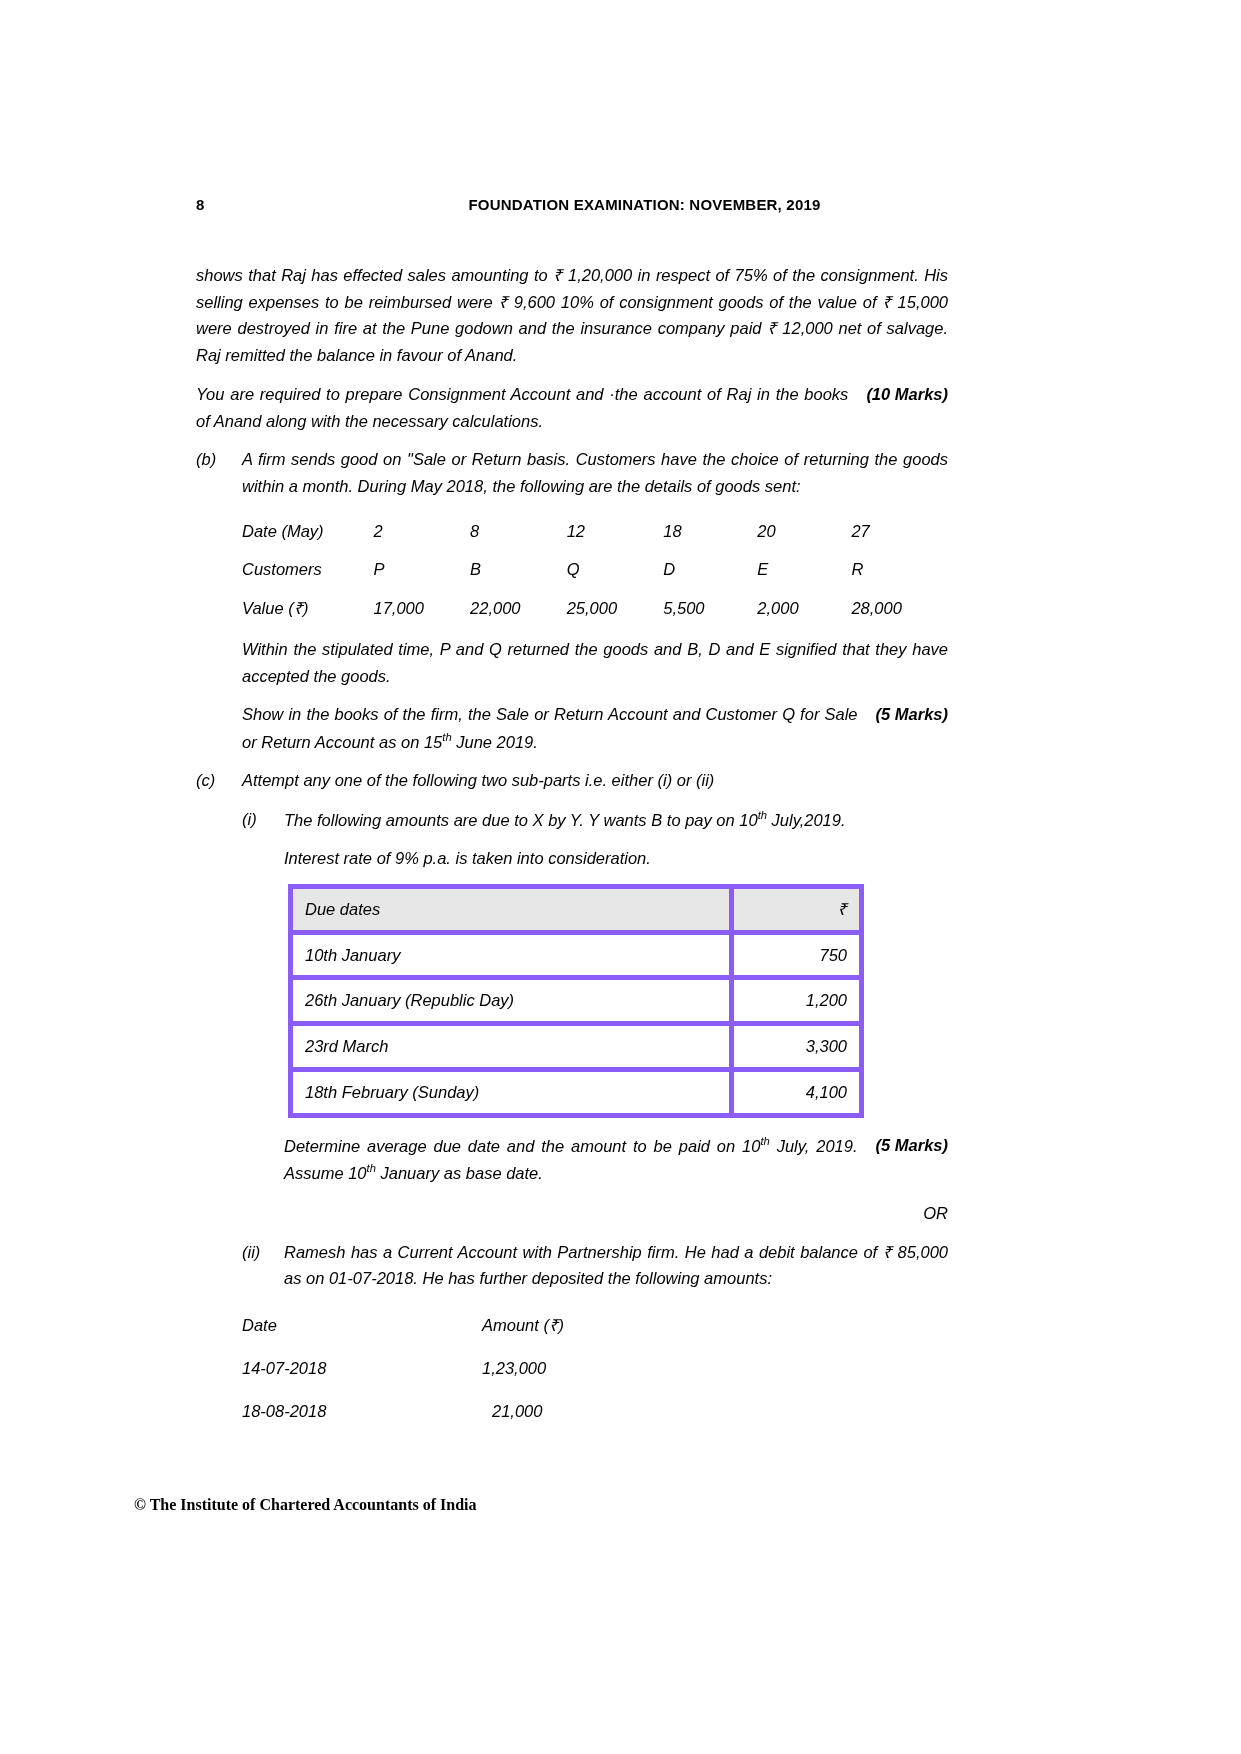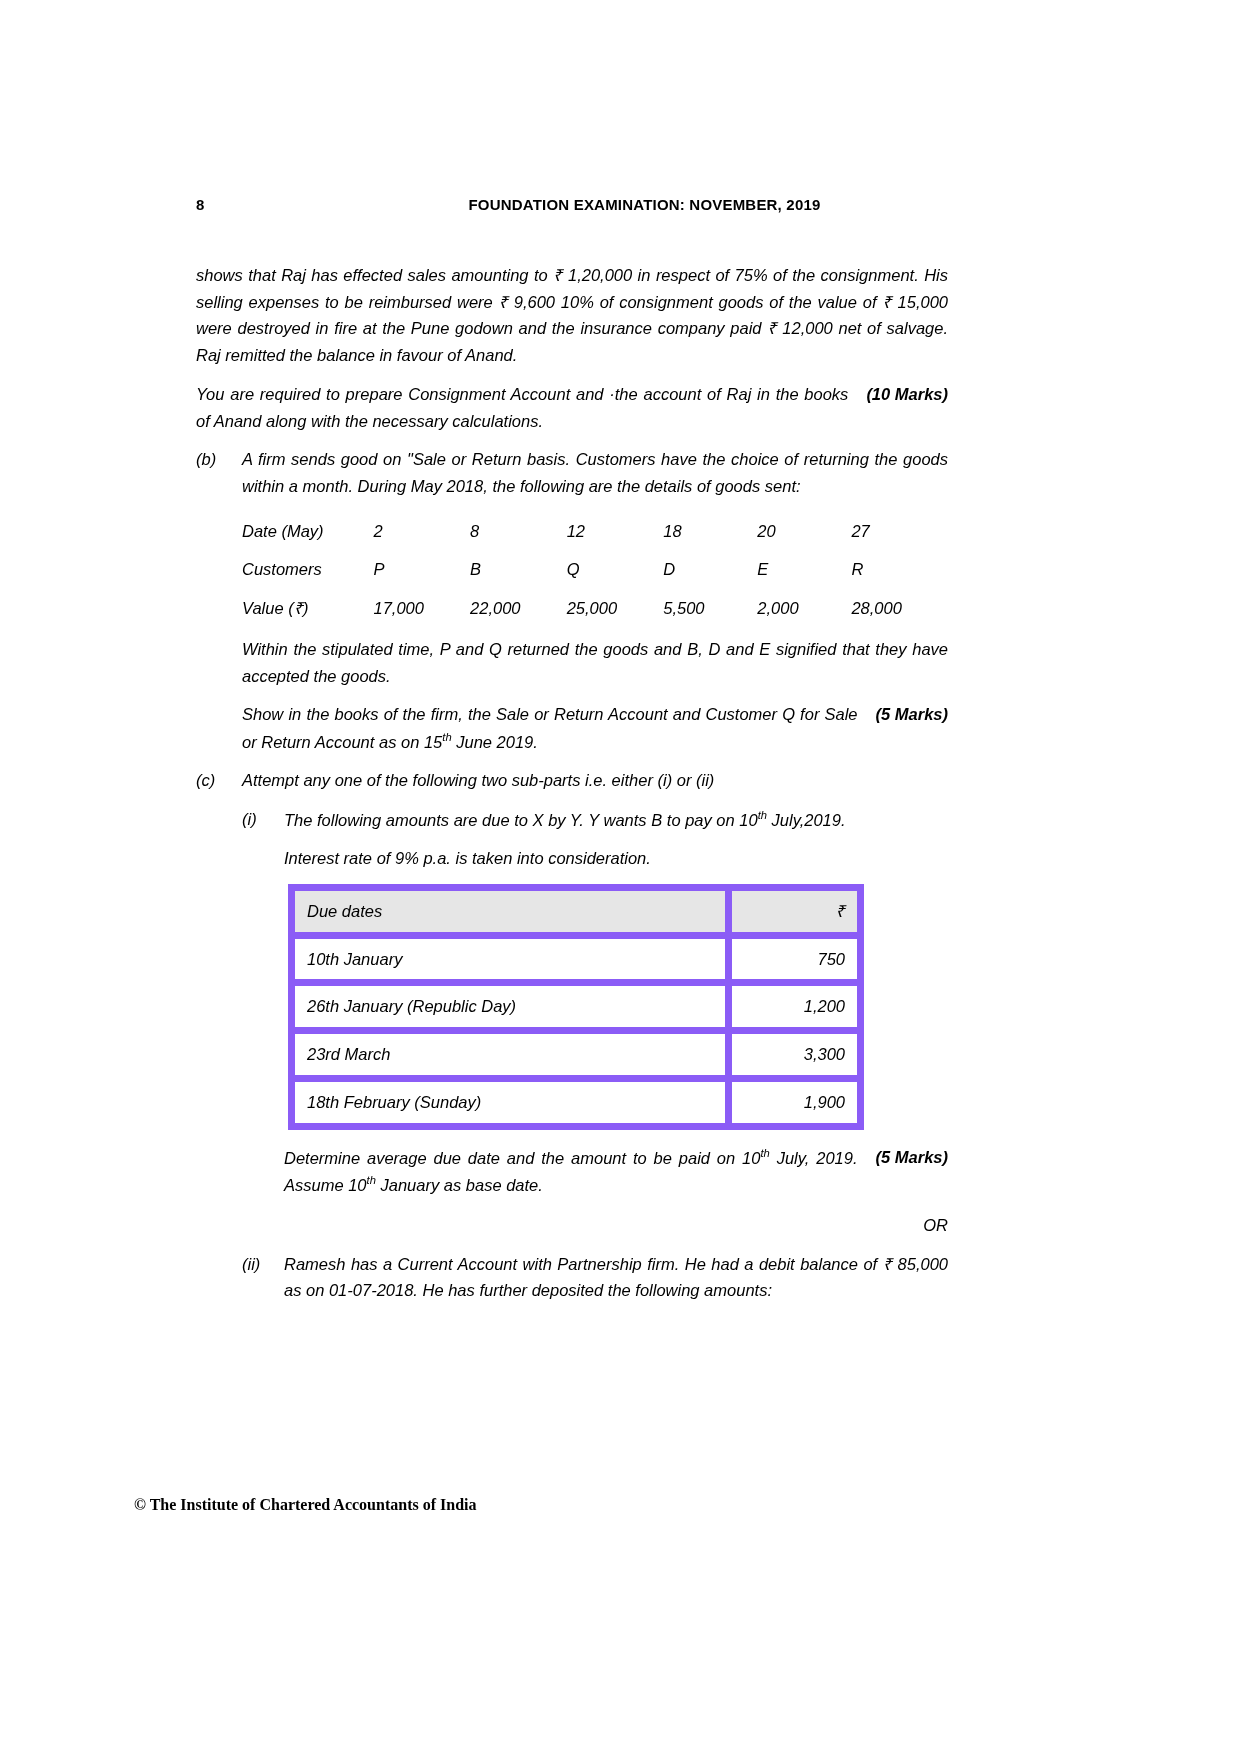--- a/index.html
+++ b/index.html
@@ -115,21 +115,21 @@
 
   
   .due-table {
     margin: 10px 0 14px 92px;
     border-collapse: collapse;
     width: 576px;
     font-style: italic;
     font-size: 16.5px;
   }
   .due-table th, .due-table td {
-    border: 7px solid #8b5cf6;
+    border: 5px solid #8b5cf6;
     padding: 7px 12px;
   }
   .due-table thead th {
     background: #e6e6e6;
     font-weight: normal;
     font-style: italic;
     text-align: left;
   }
   .due-table thead th.amt {
     text-align: right;
@@ -282,38 +282,54 @@
         <tr>
           <td>26th January (Republic Day)</td>
           <td class="amt">1,200</td>
         </tr>
         <tr>
           <td>23rd March</td>
           <td class="amt">3,300</td>
         </tr>
         <tr>
           <td>18th February (Sunday)</td>
-          <td class="amt">1,900</td>
+          <td class="amt">4,100</td>
         </tr>
       </tbody>
     </table>
 
     <div class="indent-block lvl2">
       <div class="marker narrow"></div>
       <div class="body-col">
         <span class="marks">(5 Marks)</span>
         <span>Determine average due date and the amount to be paid on 10</span><sup>th</sup><span> July, 2019. Assume 10</span><sup>th</sup><span> January as base date.</span>
       </div>
     </div>
 
     <div class="or-line">OR</div>
 
     <div class="indent-block lvl2">
       <div class="marker narrow">(ii)</div>
       <div class="body-col">Ramesh has a Current Account with Partnership firm.  He had a debit balance of ₹ 85,000 as on 01-07-2018.  He has further deposited the following amounts:</div>
     </div>
 
+    <table class="amount-table">
+      <tbody>
+        <tr>
+          <td class="d">Date</td>
+          <td class="a">Amount (₹)</td>
+        </tr>
+        <tr>
+          <td class="d">14-07-2018</td>
+          <td class="a">1,23,000</td>
+        </tr>
+        <tr>
+          <td class="d">18-08-2018</td>
+          <td class="a pad">21,000</td>
+        </tr>
+      </tbody>
+    </table>
 
   </div>
 
   <div class="footer">© The Institute of Chartered Accountants of India</div>
 
 </div>
 
 </body></html>

